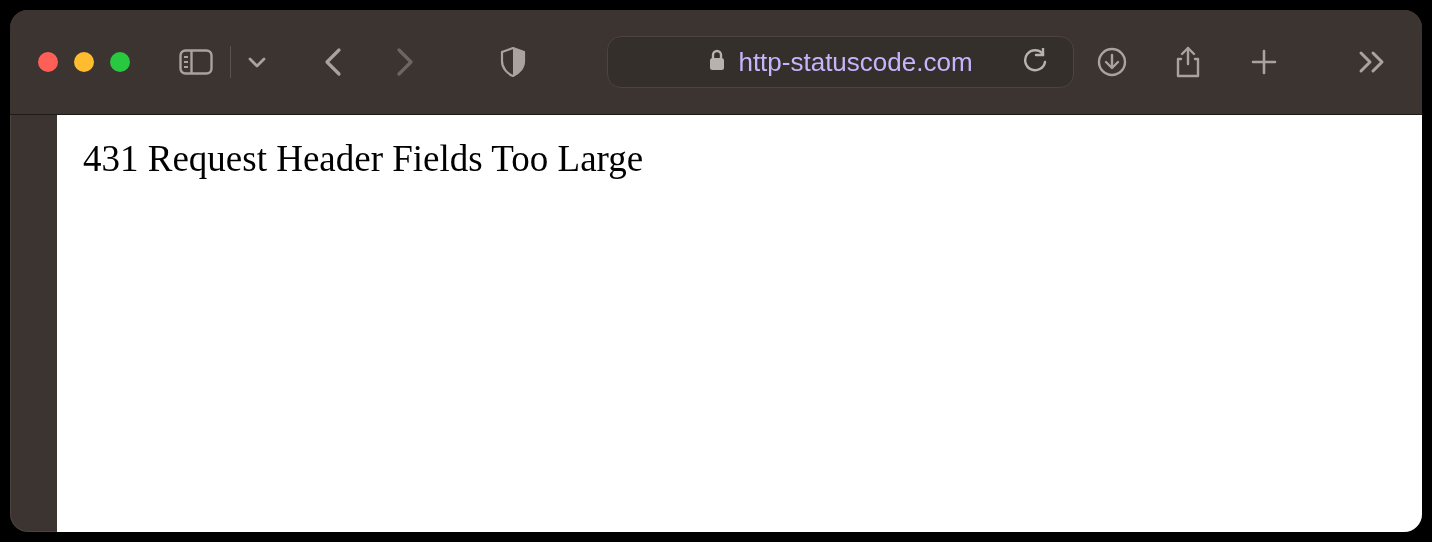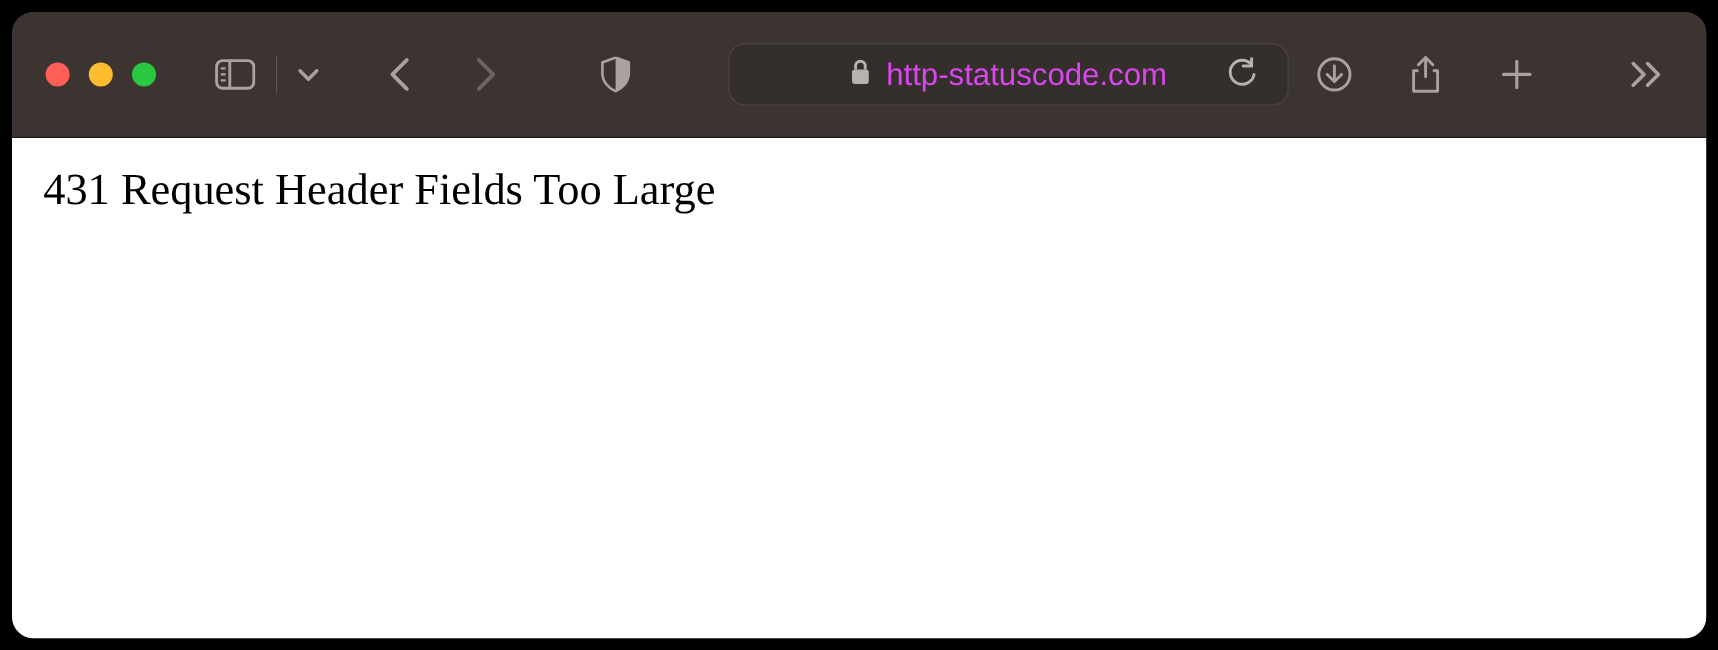--- a/index.html
+++ b/index.html
@@ -81,21 +81,21 @@
       border: 1px solid #4b4440;
       border-radius: 14px;
       display: flex;
       align-items: center;
       justify-content: center;
       gap: 12px;
       position: relative;
       margin-left: 56px;
     }
     .address-text {
-      color: #d946ef;
+      color: #c4b5fd;
       font-size: 26px;
       font-weight: 500;
     }
     .lock-icon {
       color: #b8b2ae;
     }
     .reload-icon {
       position: absolute;
       right: 16px;
       color: #b8b2ae;
@@ -103,20 +103,21 @@
     .right-group {
       display: flex;
       align-items: center;
       gap: 32px;
       margin-left: auto;
     }
     .content-area {
       flex: 1;
       background: #ffffff;
       padding: 22px 26px;
+      margin-left: 47px;
     }
     .content-text {
       font-family: "Times New Roman", Times, serif;
       font-size: 37px;
       color: #000;
       font-weight: 400;
     }
     .divider {
       width: 1px;
       height: 32px;

